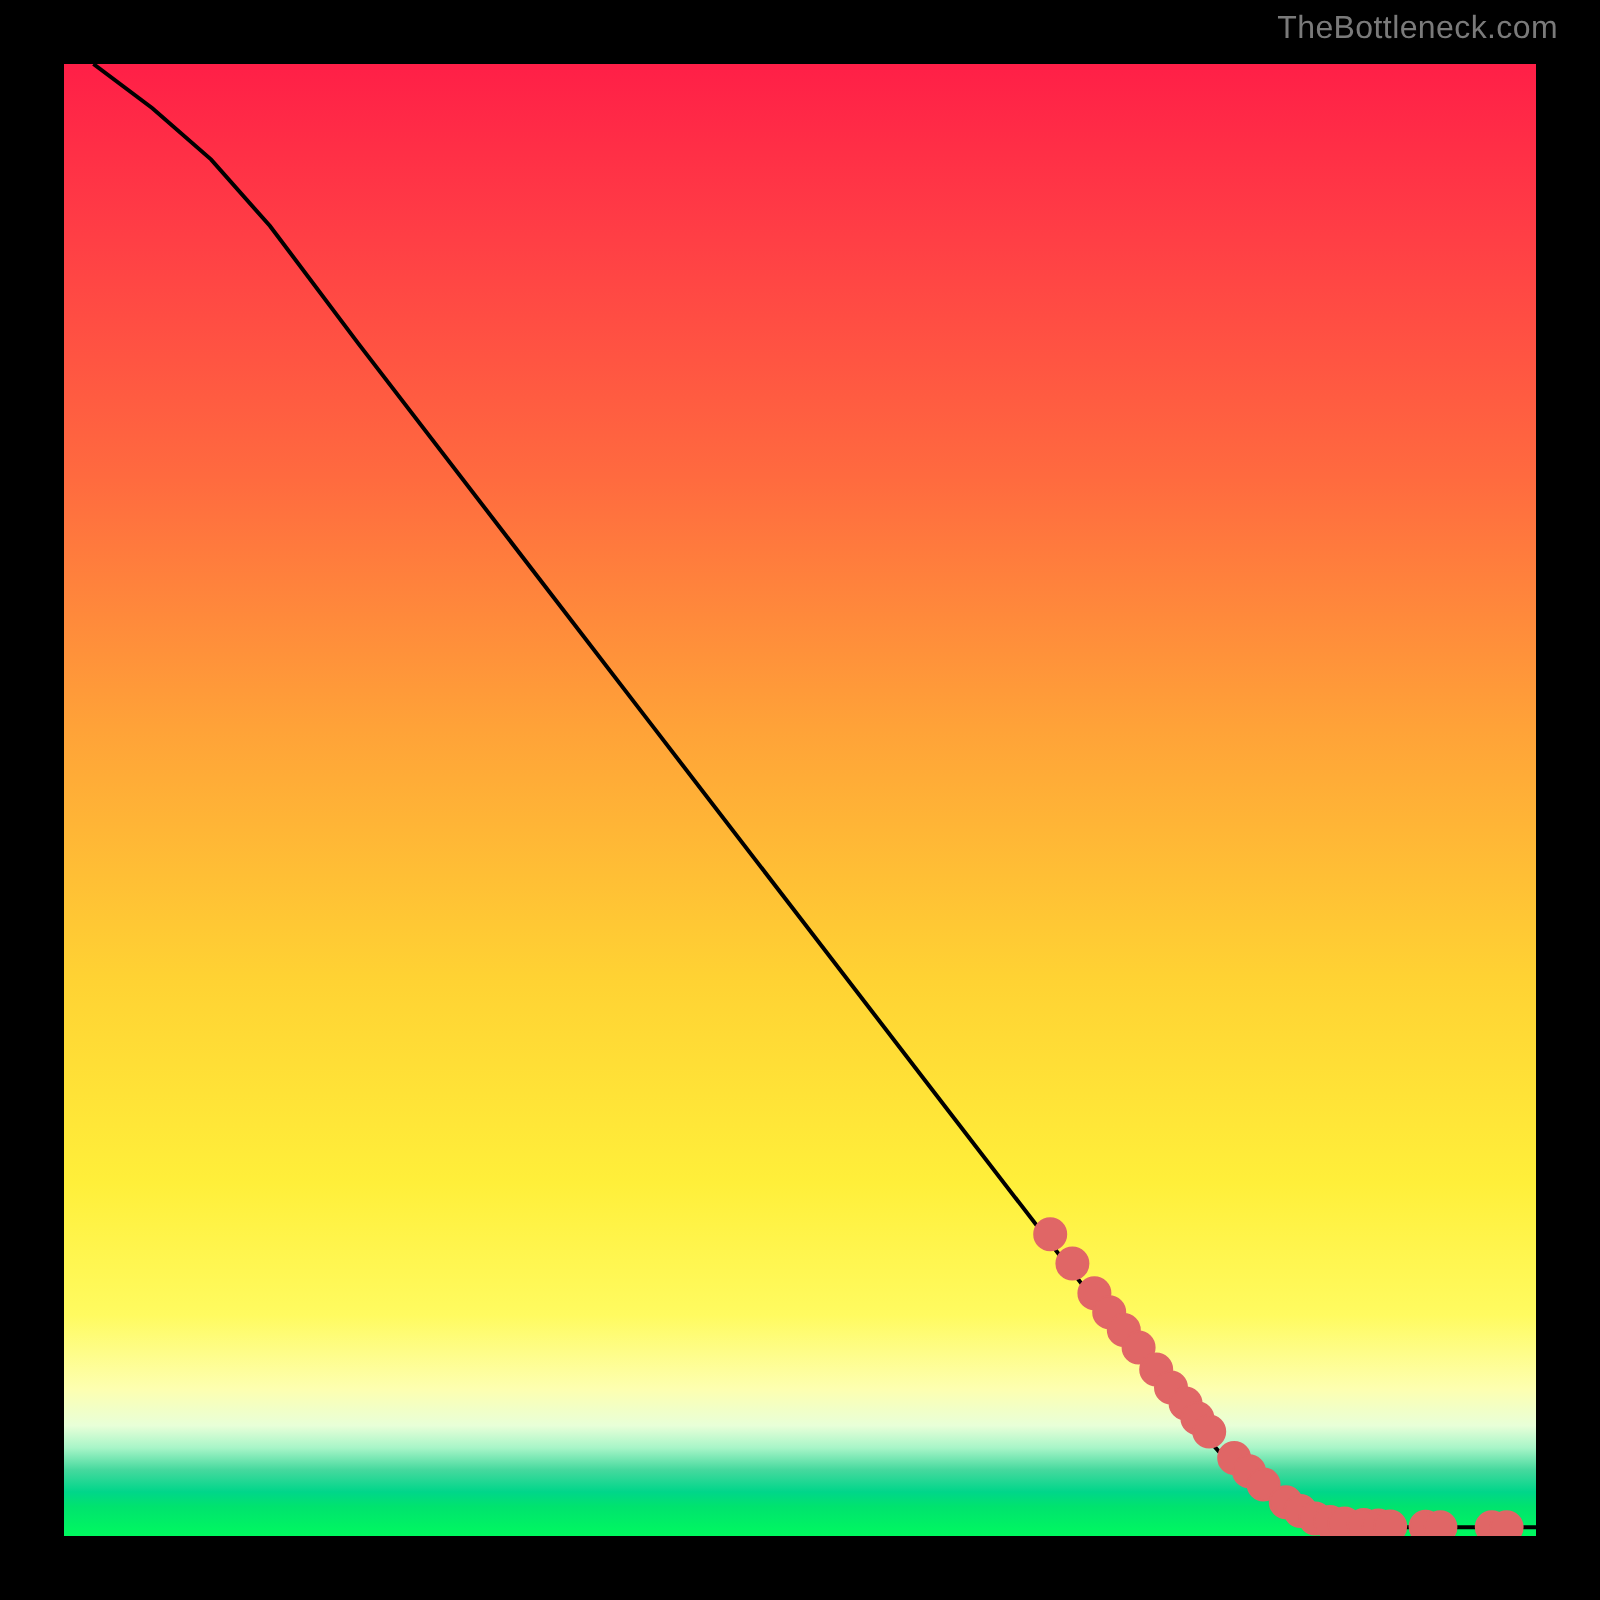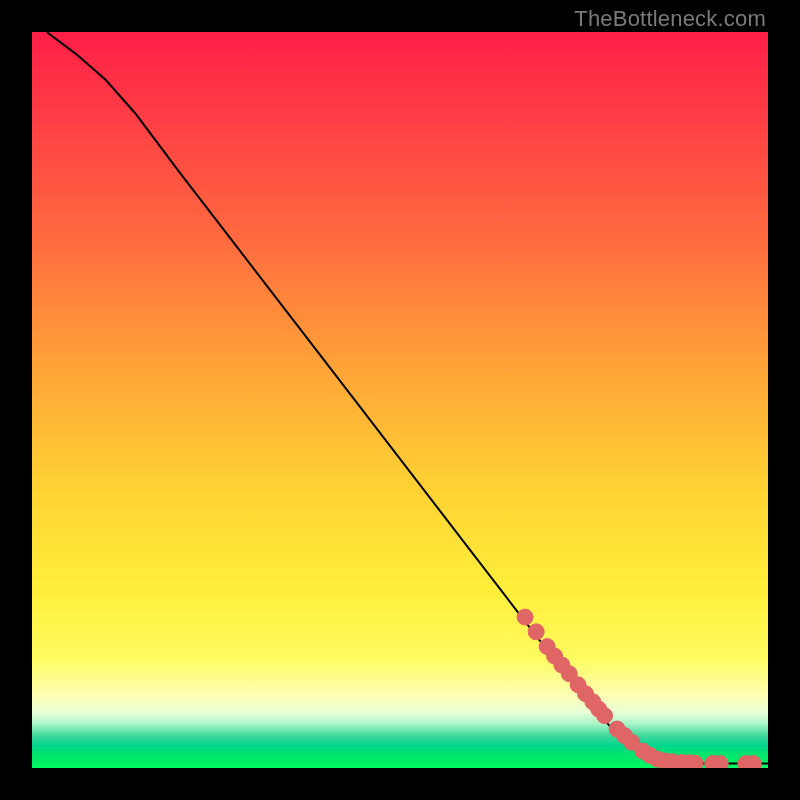--- a/index.html
+++ b/index.html
@@ -40,23 +40,23 @@
       #a8f5c8 94%,
       #46d99e 95.5%,
       #00d68a 97%,
       #00e36e 98%,
       #00f95f 100%
     );
   }
   .watermark {
     position: absolute;
     top: 6px;
-    right: 34px;
+    right: 21px;
     color: #7a7a7a;
-    font-size: 22px;
+    font-size: 16px;
     letter-spacing: 0.2px;
     font-family: Arial, Helvetica, sans-serif;
   }
   svg.overlay {
     position: absolute;
     left: 0;
     top: 0;
     width: 736px;
     height: 736px;
   }

